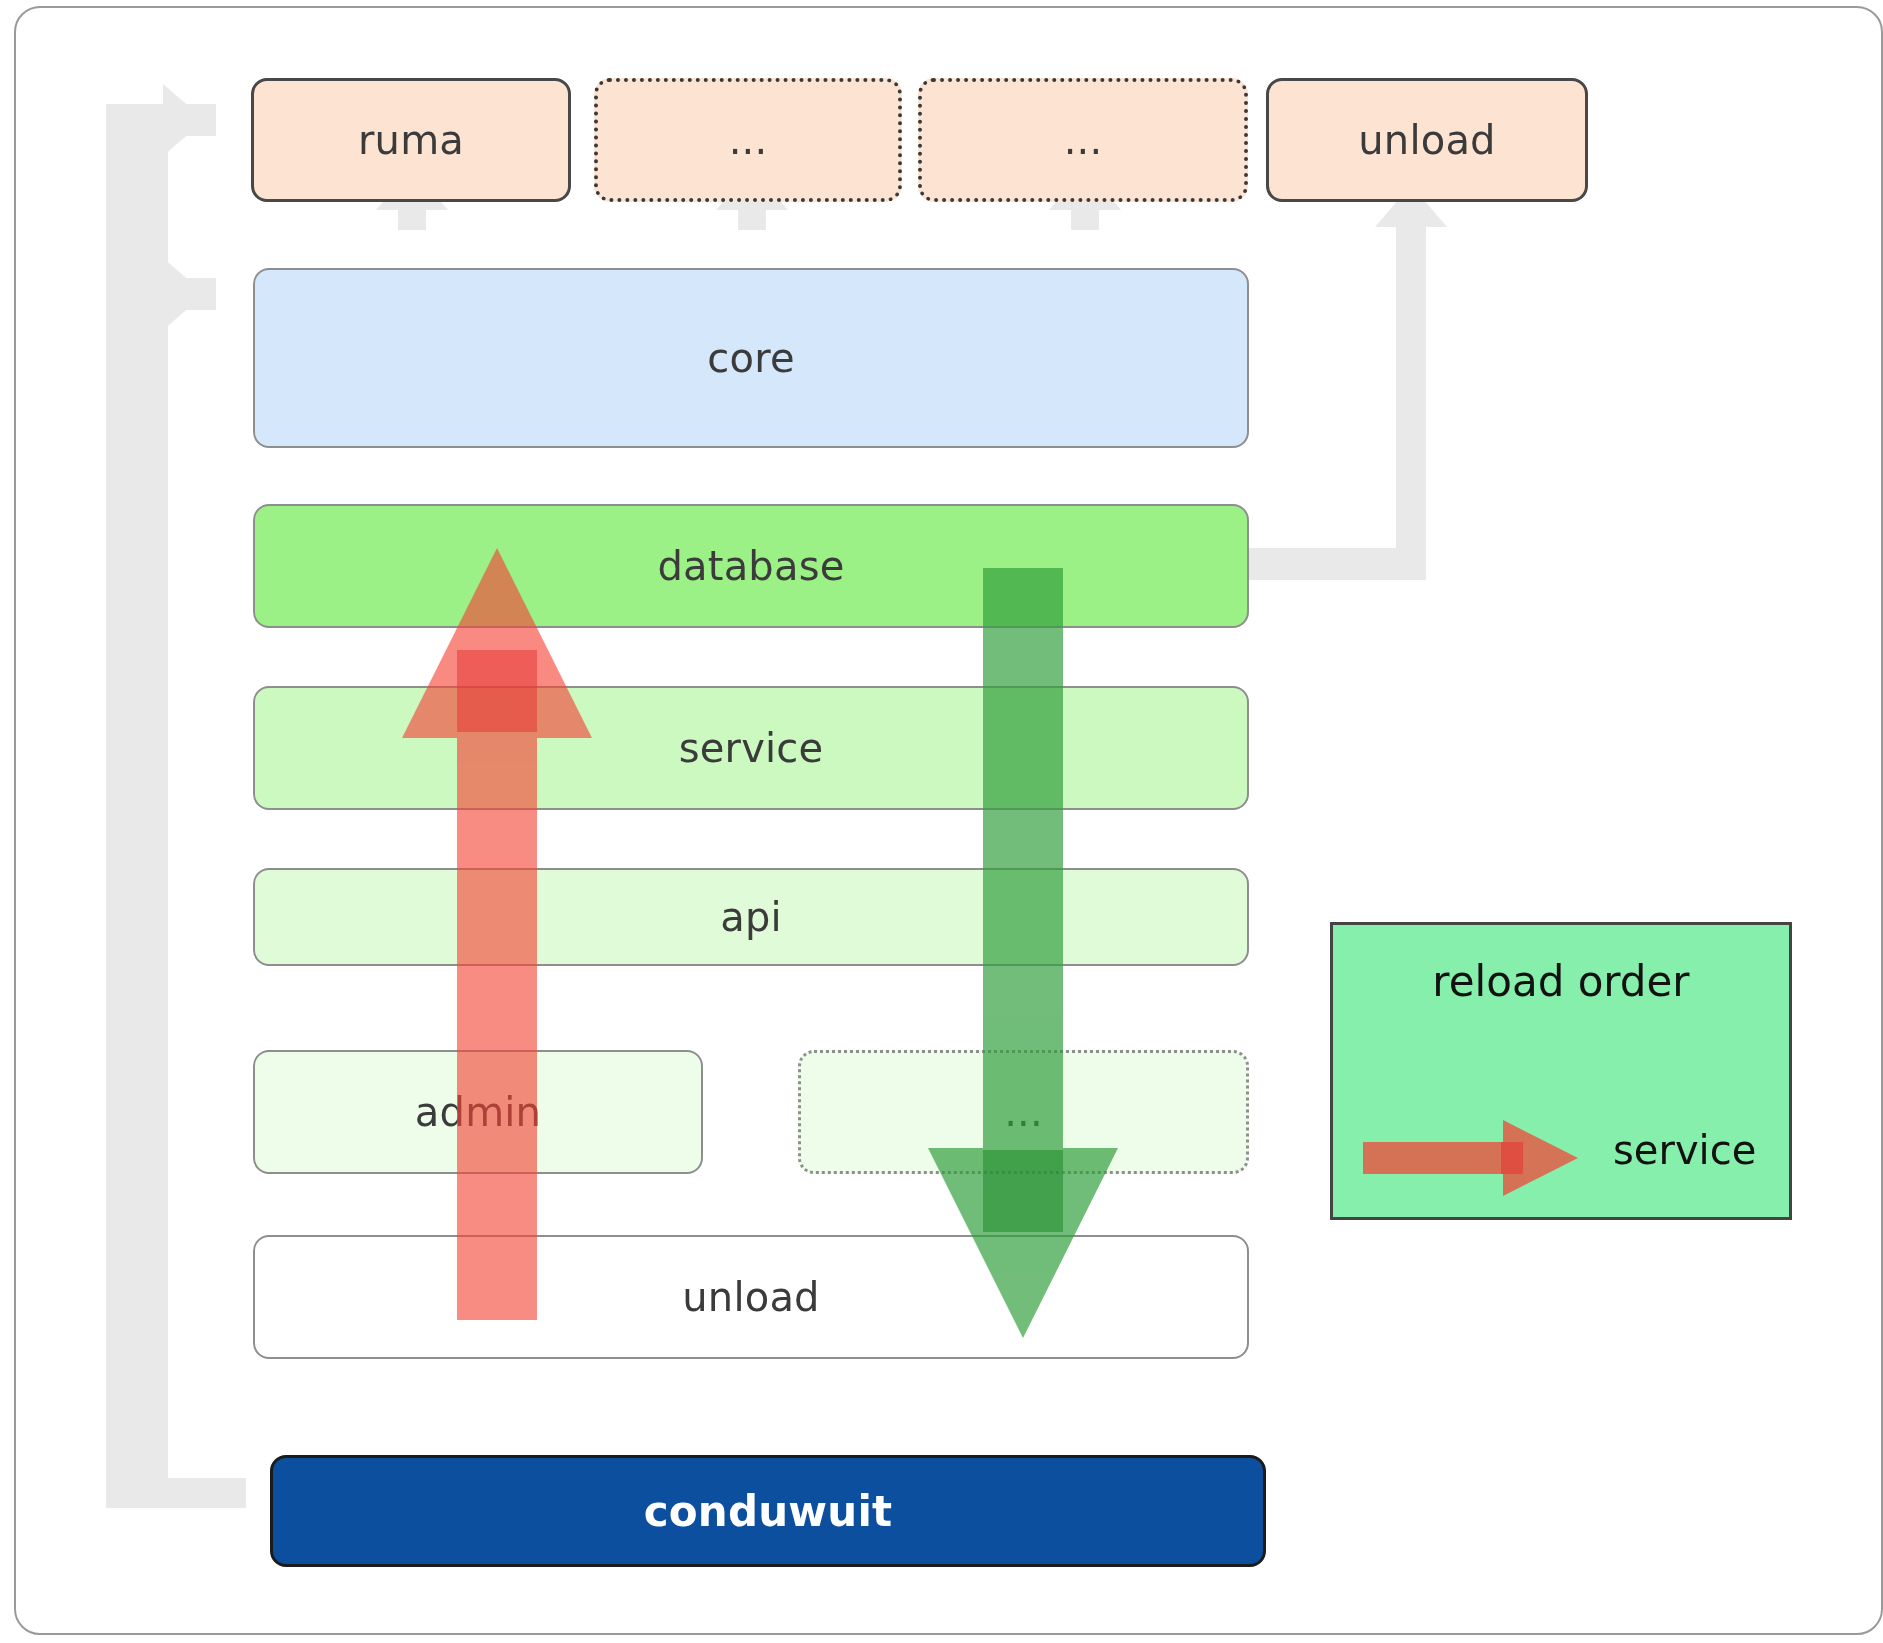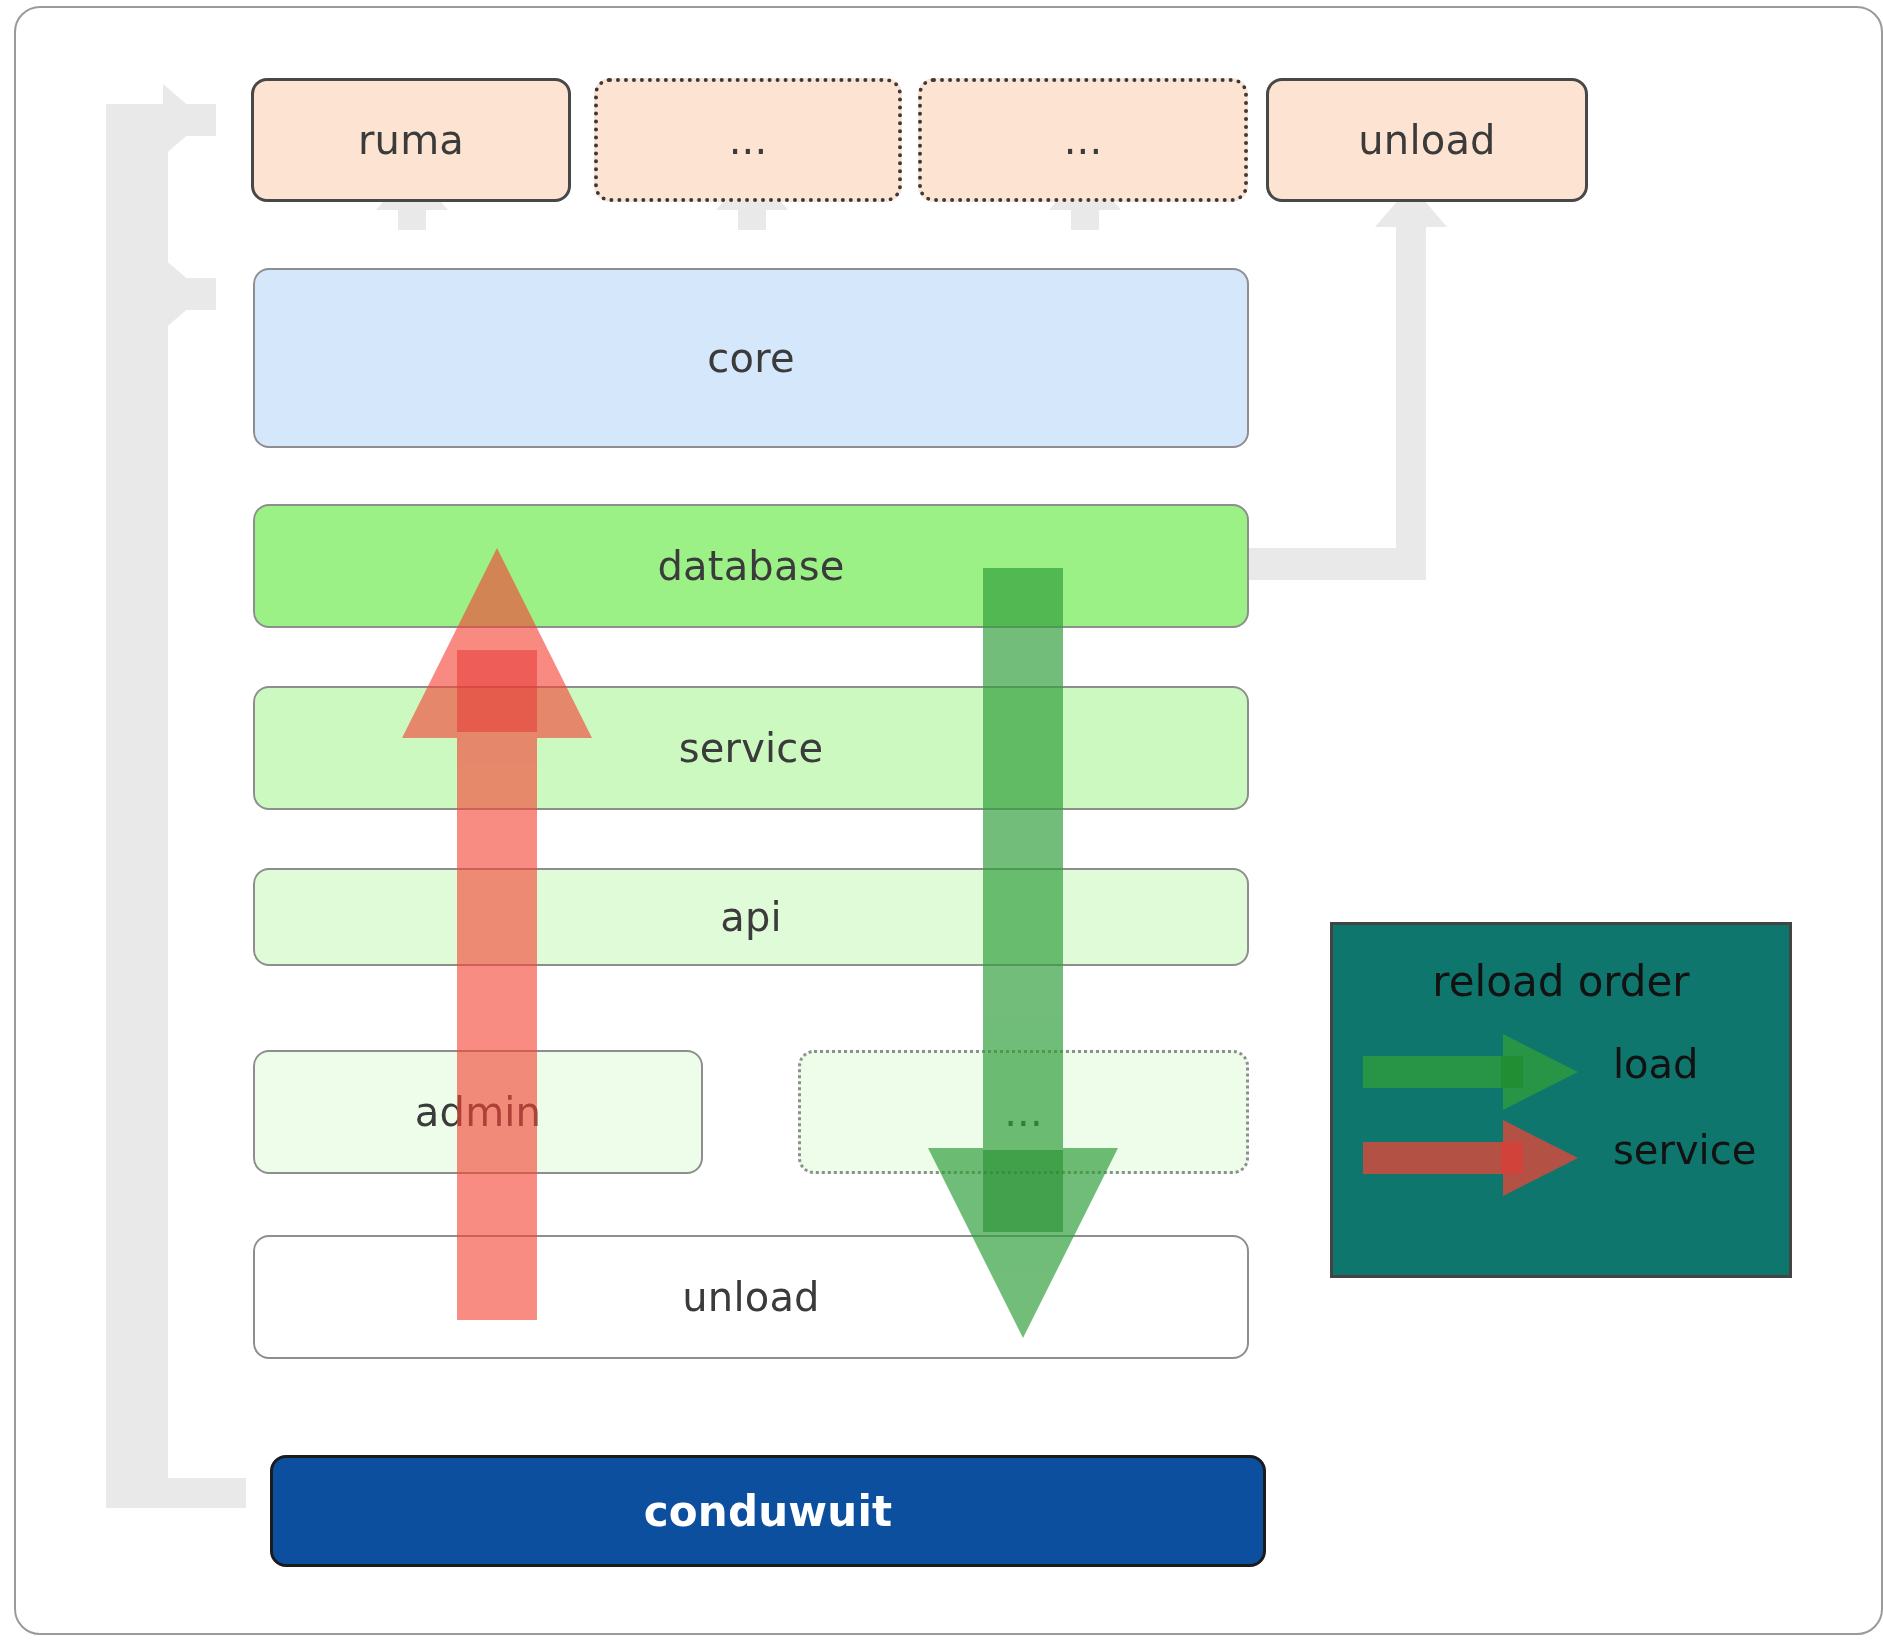--- a/index.html
+++ b/index.html
@@ -114,22 +114,22 @@
     height: 1643px;
     pointer-events: none;
   }
 
   
   .legend {
     position: absolute;
     left: 1322px;
     top: 922px;
     width: 462px;
-    height: 356px;
-    background: #0f766e;
+    height: 298px;
+    background: #86efac;
     border: 3px solid #444444;
     box-sizing: border-box;
   }
   .legend-title {
     position: absolute;
     left: 0; top: 32px;
     width: 100%;
     text-align: center;
     font-size: 42px;
     color: #121212;
@@ -247,30 +247,20 @@
       <polygon points="1015,1338 920,1148 1110,1148 " fill="#2e9e3a"></polygon>
     </g>
     <g opacity="0.55">
       <rect x="975" y="1150" width="80" height="82" fill="#1f8b2a"></rect>
     </g>
   </svg>
 
   <div class="legend">
     <div class="legend-title">reload order</div>
 
-    <div class="legend-row load">
-      <svg class="legend-swatch" viewBox="0 0 230 78" xmlns="http://www.w3.org/2000/svg">
-        <g opacity="0.78">
-          <rect x="0" y="23" width="150" height="32" fill="#2e9e3a"></rect>
-          <polygon points="215,39 140,1 140,77" fill="#2e9e3a"></polygon>
-        </g>
-        <rect x="138" y="23" width="22" height="32" fill="#1f8b2a" opacity="0.65"></rect>
-      </svg>
-      <div class="legend-label">load</div>
-    </div>
 
     <div class="legend-row unload">
       <svg class="legend-swatch" viewBox="0 0 230 78" xmlns="http://www.w3.org/2000/svg">
         <g opacity="0.72">
           <rect x="0" y="23" width="150" height="32" fill="#f44336"></rect>
           <polygon points="215,39 140,1 140,77" fill="#f44336"></polygon>
         </g>
         <rect x="138" y="23" width="22" height="32" fill="#e53935" opacity="0.6"></rect>
       </svg>
       <div class="legend-label">service</div>

